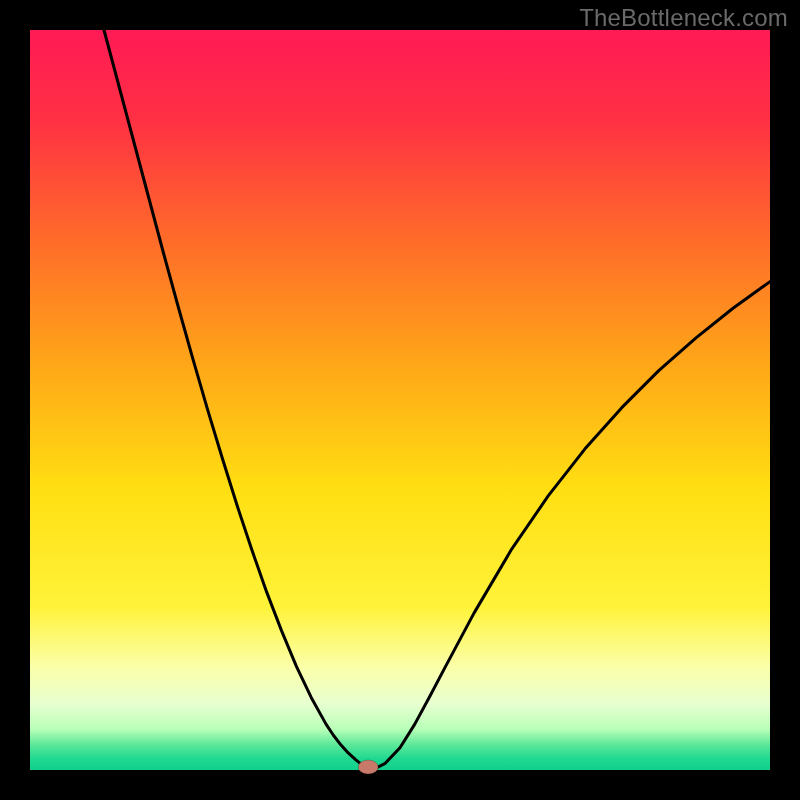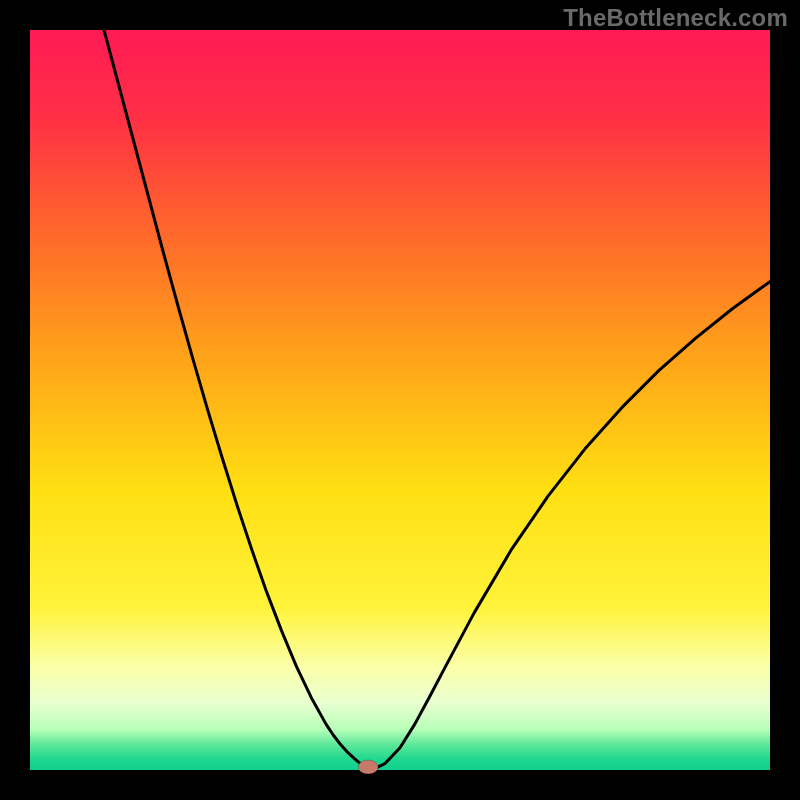--- a/index.html
+++ b/index.html
@@ -17,21 +17,21 @@
     left: 0;
     width: 800px;
     height: 800px;
   }
   .watermark {
     position: absolute;
     top: 4px;
     right: 12px;
     color: #6a6a6a;
     font-size: 24px;
-    font-weight: 700;
+    font-weight: 400;
     z-index: 10;
     letter-spacing: 0.2px;
   }
   svg {
     display: block;
   }
 </style>
 </head>
 <body>
 

